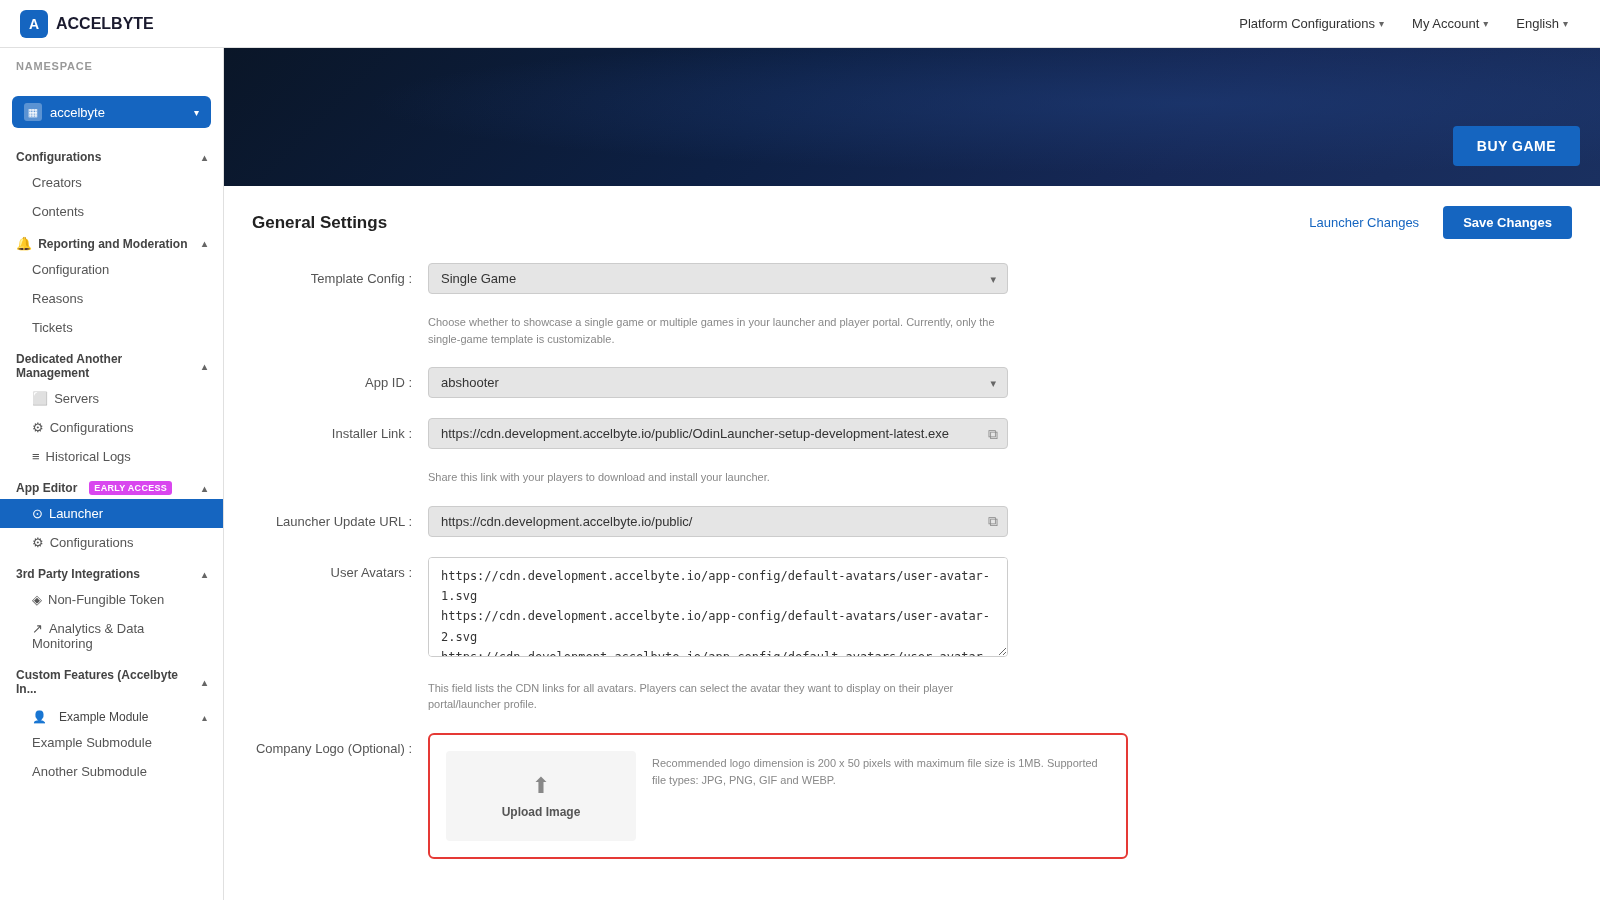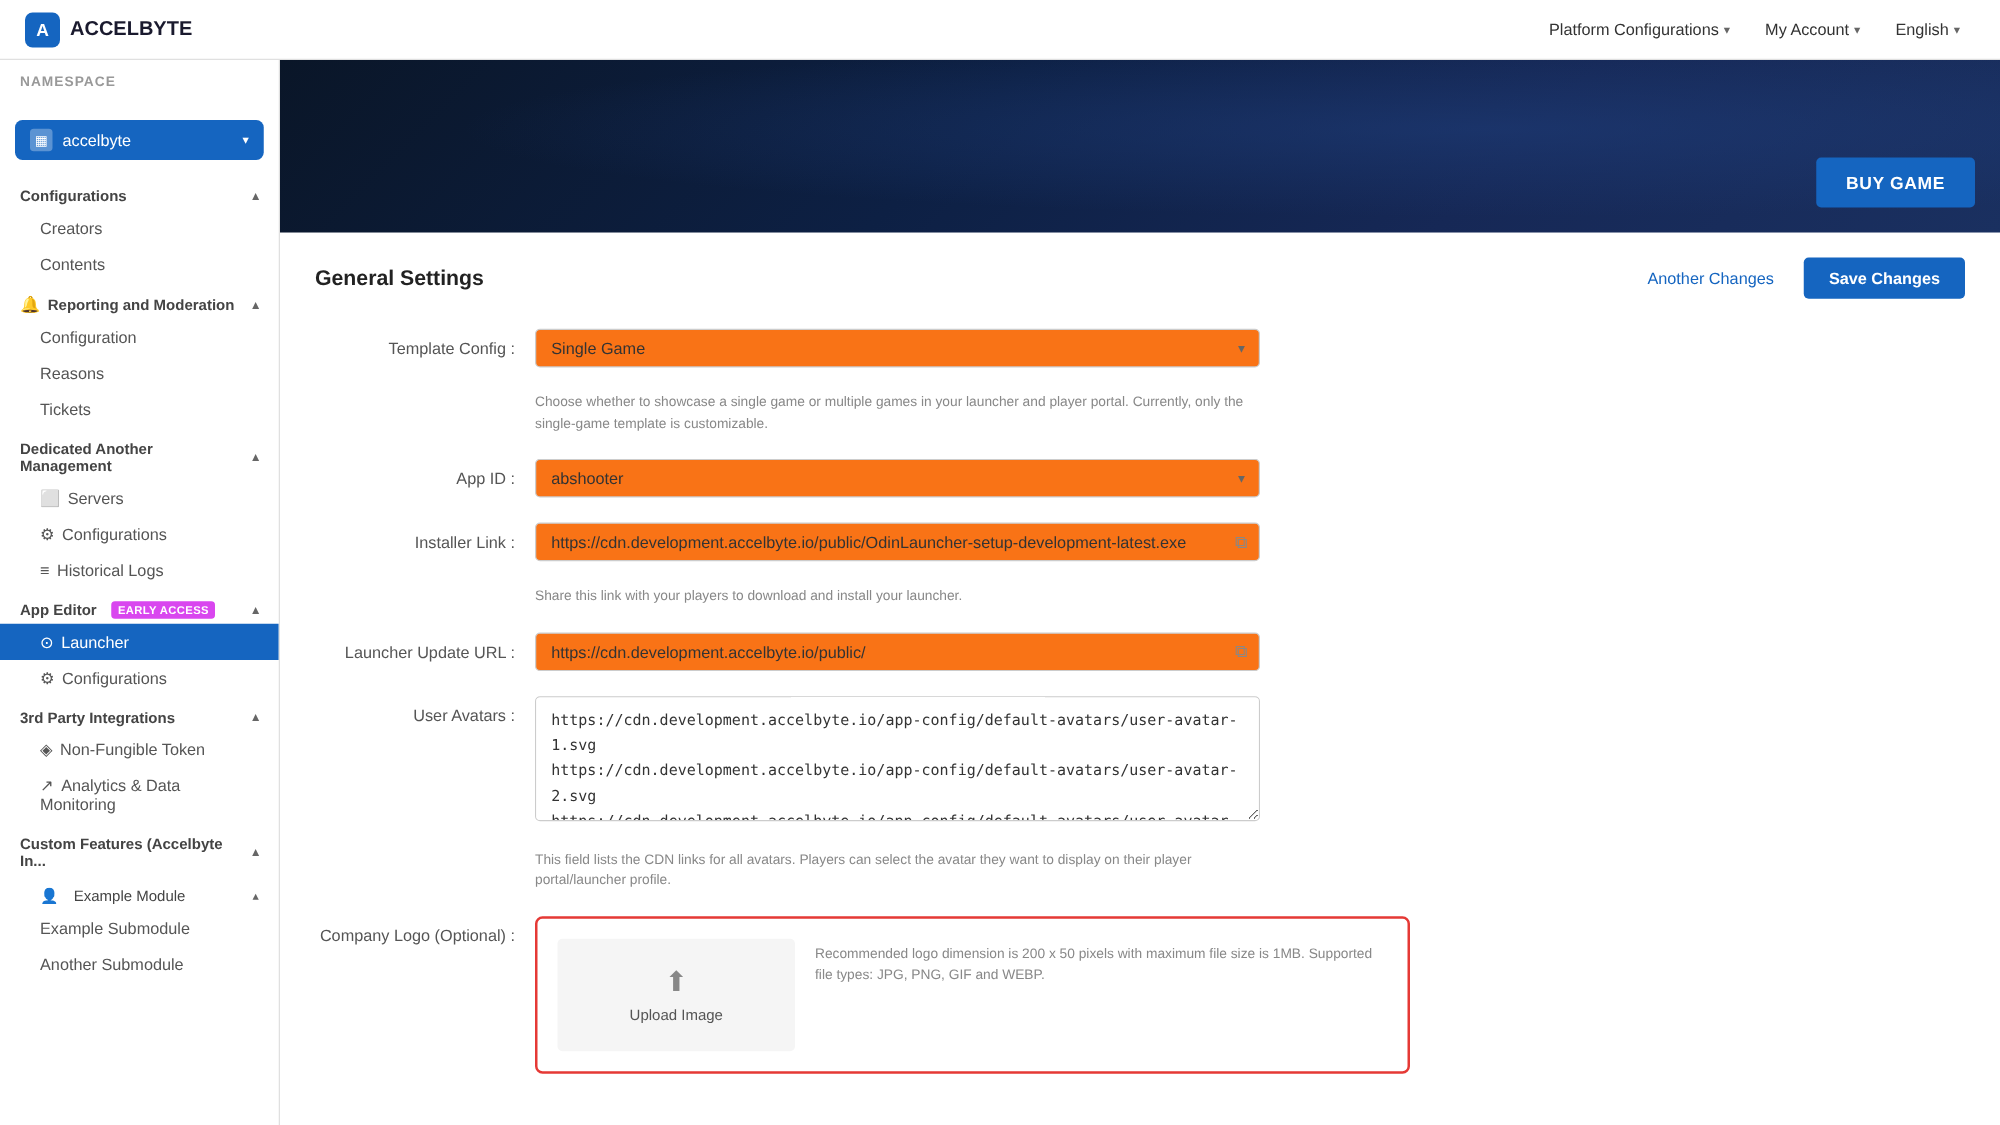--- a/index.html
+++ b/index.html
@@ -241,21 +241,21 @@
       flex: 1;
       max-width: 580px;
     }
     .form-select, .form-input {
       width: 100%;
       padding: 7px 12px;
       border: 1px solid #ccc;
       border-radius: 4px;
       font-size: 13px;
       color: #333;
-      background: #f97316;
+      background: #e5e5e5;
       appearance: none;
     }
     .form-select-wrap {
       position: relative;
     }
     .form-select-wrap::after {
       content: '▾';
       position: absolute;
       right: 12px;
       top: 50%;
@@ -322,20 +322,21 @@
       gap: 6px;
       flex-shrink: 0;
     }
     .upload-icon {
       font-size: 22px;
       color: #888;
     }
     .upload-label {
       font-size: 12px;
       color: #555;
+      font-weight: bold;
     }
     .upload-hint {
       font-size: 11px;
       color: #888;
       line-height: 1.6;
       padding-top: 4px;
     }
   </style>
 </head>
 <body>
@@ -440,21 +441,21 @@
   <div class="content-area">
 
     <div class="hero-banner">
       <button class="buy-game-btn">BUY GAME</button>
     </div>
 
     <div class="settings-panel">
 
       <div class="settings-header">
         <span class="settings-title">General Settings</span>
-        <button class="discard-btn">Another Changes</button>
+        <button class="discard-btn">Launcher Changes</button>
         <button class="save-btn">Save Changes</button>
       </div>
 
       <div class="form-row">
         <div class="form-label">Template Config :</div>
         <div class="form-field-wrap">
           <div class="form-select-wrap">
             <select class="form-select">
               <option>Single Game</option>
               <option>Multiple Games</option>

